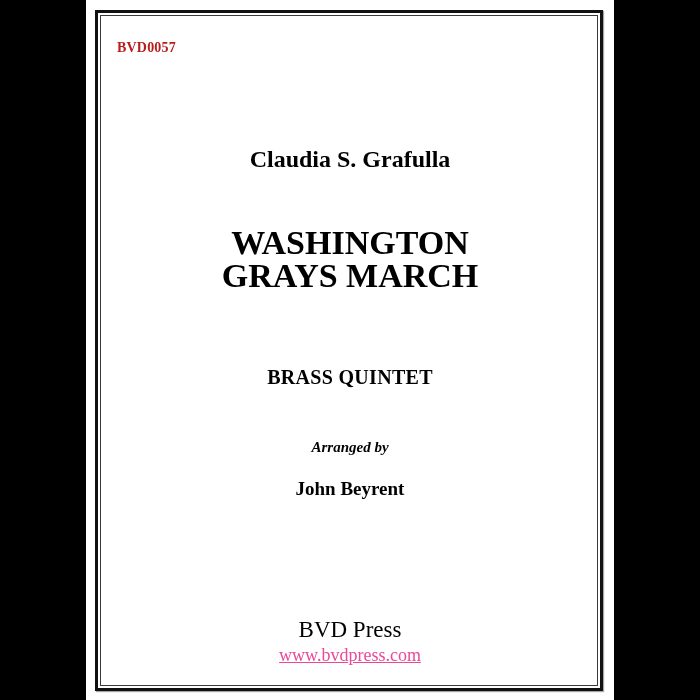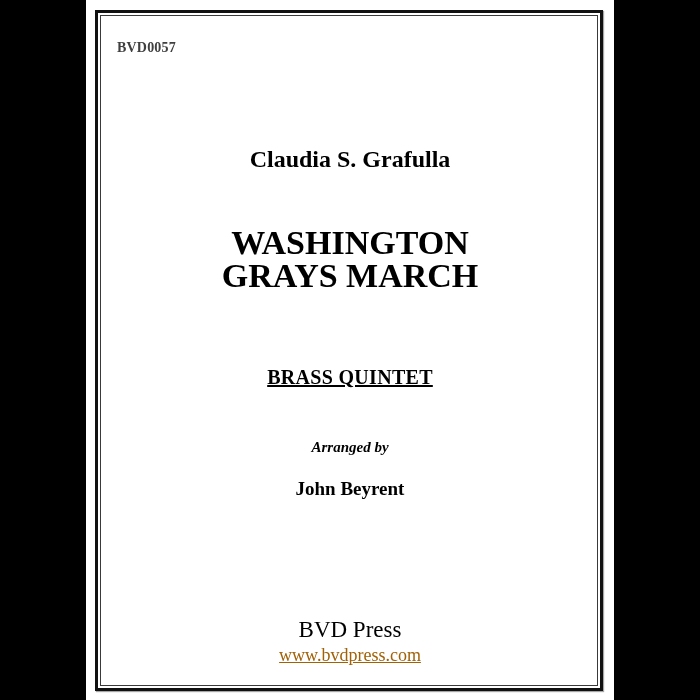--- a/index.html
+++ b/index.html
@@ -48,39 +48,38 @@
     color: #000000;
     white-space: pre-line;
   }
   .catalog {
     position: absolute;
     left: 31px;
     top: 40px;
     font-size: 14px;
     font-weight: bold;
     letter-spacing: 0.2px;
-    color: #404040;
+    color: #b91c1c;
   }
   .composer {
     top: 146px;
     font-size: 24px;
     font-weight: bold;
   }
   .title {
     top: 226px;
     font-size: 34px;
     line-height: 33px;
     font-weight: bold;
   }
   .ensemble {
     top: 366px;
     font-size: 20px;
     font-weight: bold;
     letter-spacing: 0.3px;
-    text-decoration: underline;
   }
   .arranged-by {
     top: 439px;
     font-size: 15px;
     font-weight: bold;
     font-style: italic;
   }
   .arranger {
     top: 478px;
     font-size: 19px;
@@ -89,21 +88,21 @@
   .publisher {
     top: 617px;
     font-size: 23px;
     font-weight: normal;
   }
   .publisher-url {
     top: 645px;
     font-size: 18px;
   }
   .publisher-url a {
-    color: #a16207;
+    color: #ec4899;
     text-decoration: underline;
     cursor: pointer;
   }
 </style>
 </head>
 <body>
 
 <div class="canvas">
   <div class="page">
 

